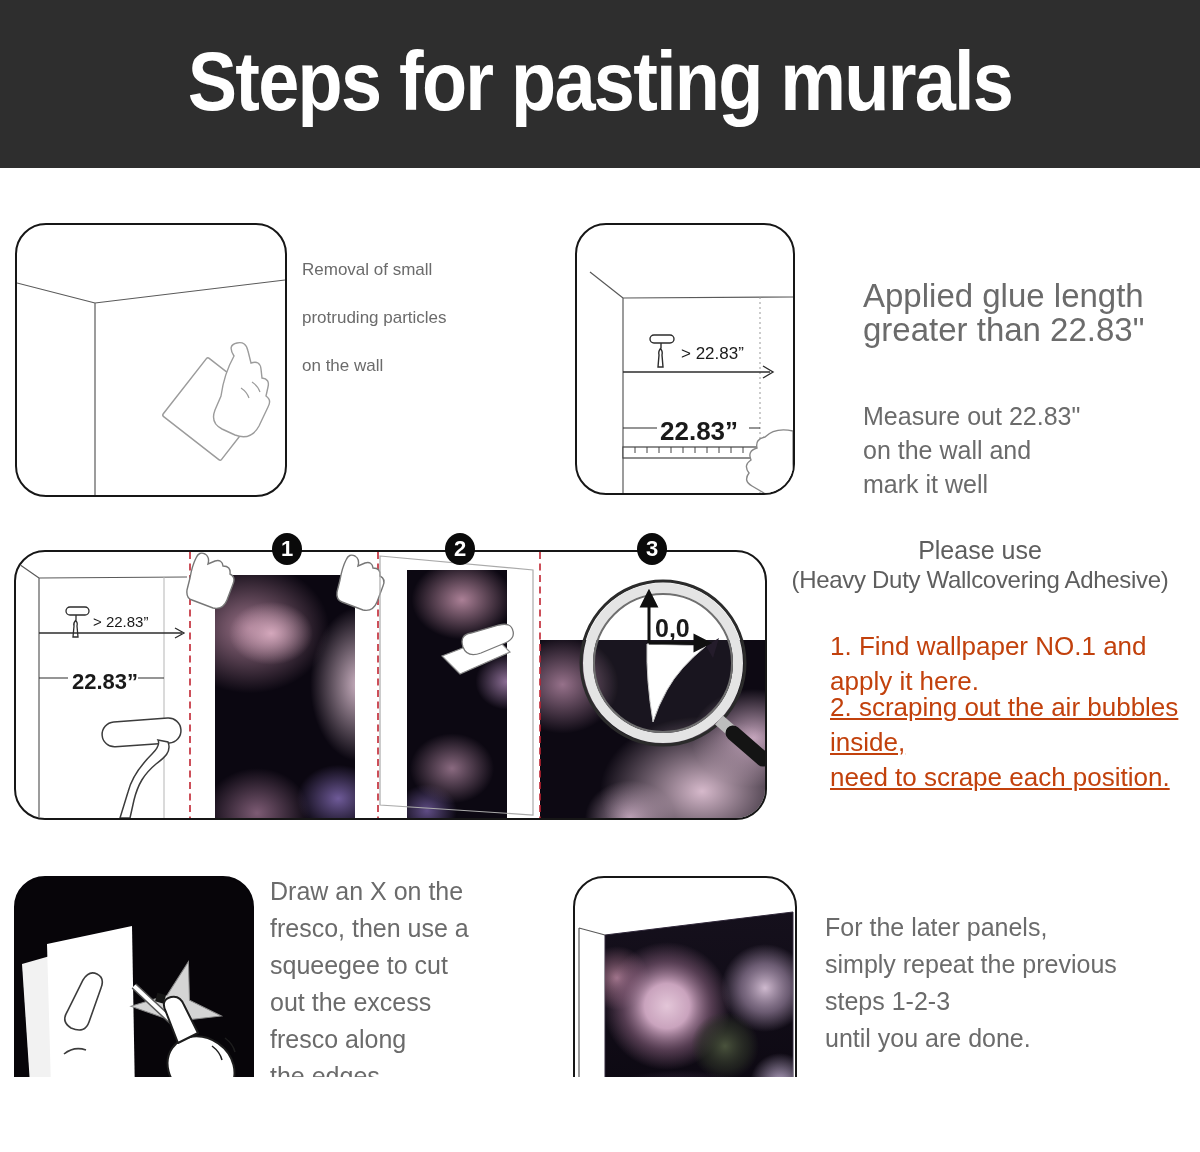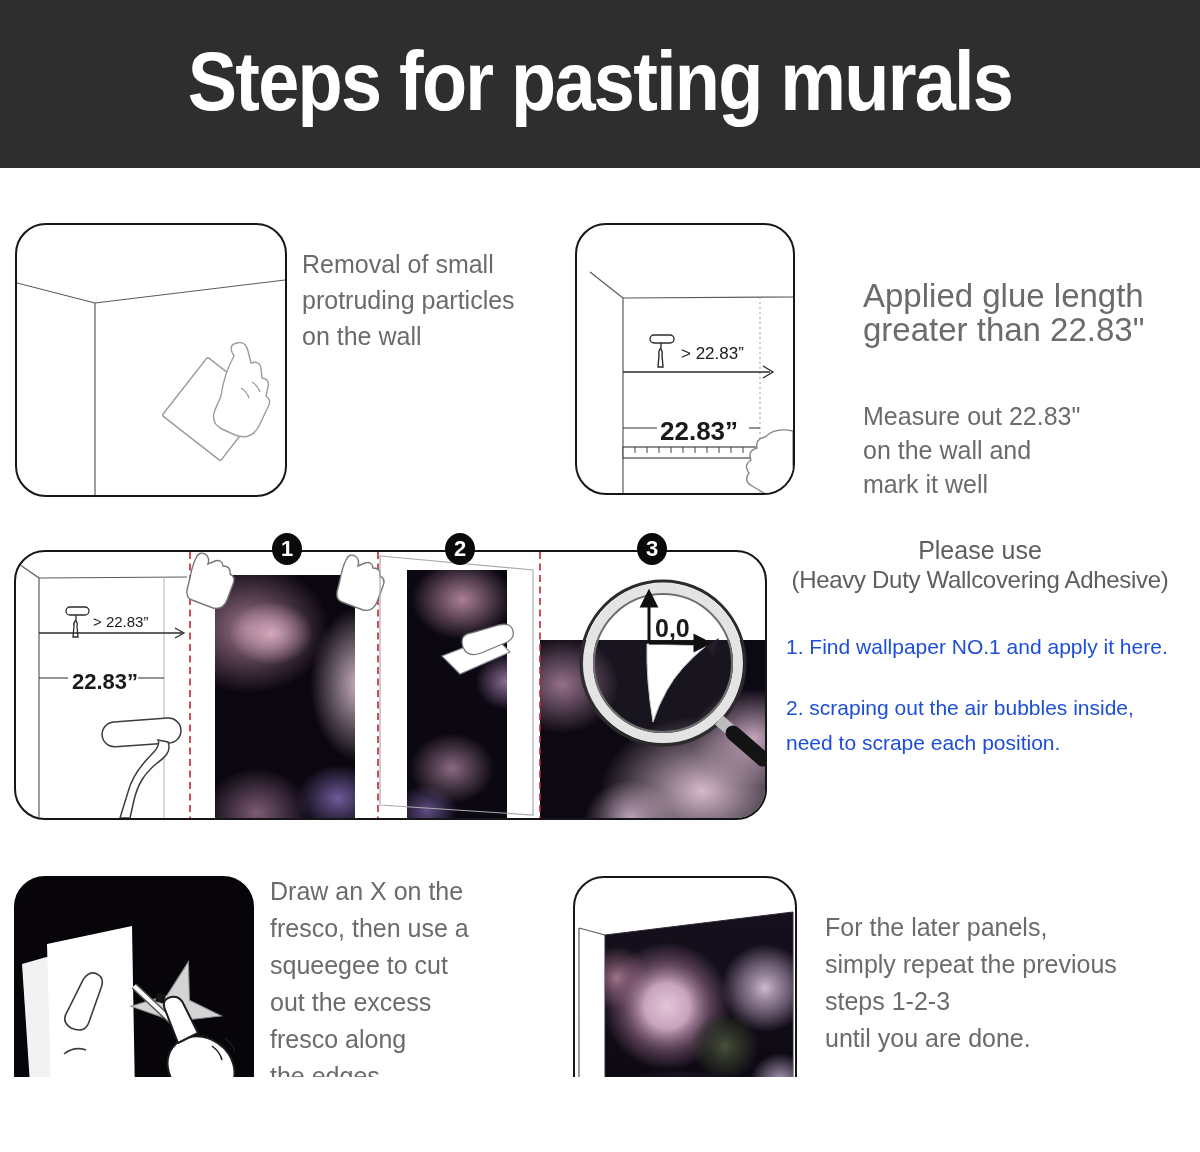--- a/index.html
+++ b/index.html
@@ -12,29 +12,29 @@
          transform:scaleX(.88);transform-origin:50% 50%;white-space:nowrap;}
   
   .panel{position:absolute;background:#fff;border:2.4px solid #161616;border-radius:31px;overflow:hidden;}
   .panelA{left:15px;top:223px;width:268px;height:270px;}
   .panelB{left:575px;top:223px;width:216px;height:268px;}
   .panelC{left:14px;top:550px;width:749px;height:266px;}
   .panelD{left:14px;top:876px;width:236px;height:268px;background:#070509;border-color:#070509;}
   .panelE{left:573px;top:876px;width:220px;height:270px;}
   
   .cap{position:absolute;color:#6b6b6b;white-space:pre-line;}
-  .cap1{left:302px;top:246px;font-size:25px;line-height:36px;}
+  .cap1{left:302px;top:246px;font-size:17px;line-height:48px;}
   .capB1{left:863px;top:279px;font-size:33px;line-height:34px;}
   .capB2{left:863px;top:399px;font-size:25px;line-height:34px;}
   .noteTitle{position:absolute;left:560px;top:536px;width:840px;text-align:center;
              color:#5e5e5e;font-size:25px;}
   .noteSub{position:absolute;left:560px;top:566px;width:840px;text-align:center;
            color:#5e5e5e;font-size:24px;letter-spacing:-.3px;}
-  .item{position:absolute;left:786px;color:#1d4ed8;font-size:21px;line-height:35px;white-space:pre-line;}
-  .item1{top:629px;} .item2{top:690px;} .item3{top:764px;}
+  .item{position:absolute;left:830px;color:#c2410c;font-size:26px;line-height:35px;white-space:pre-line;}
+  .item1{top:629px;} .item2{top:690px;text-decoration:underline;} .item3{top:764px;}
   .capD{left:270px;top:873px;font-size:25px;line-height:37px;}
   .capE{left:817px;top:909px;font-size:25px;line-height:37px;margin-left:8px;}
   
   .badge{position:absolute;width:30px;height:32px;border-radius:50%;background:#0a0a0a;color:#fff;
          font-size:22px;font-weight:bold;text-align:center;line-height:32px;z-index:5;}
   
   .wp{position:absolute;}
   .img1{left:199px;top:23px;width:140px;height:243px;background:
       radial-gradient(60px 45px at 40% 24%, #d4a8bc 0%, rgba(212,168,188,0) 70%),
       radial-gradient(110px 90px at 25% 22%, #9c7389 0%, rgba(156,115,137,0) 72%),

